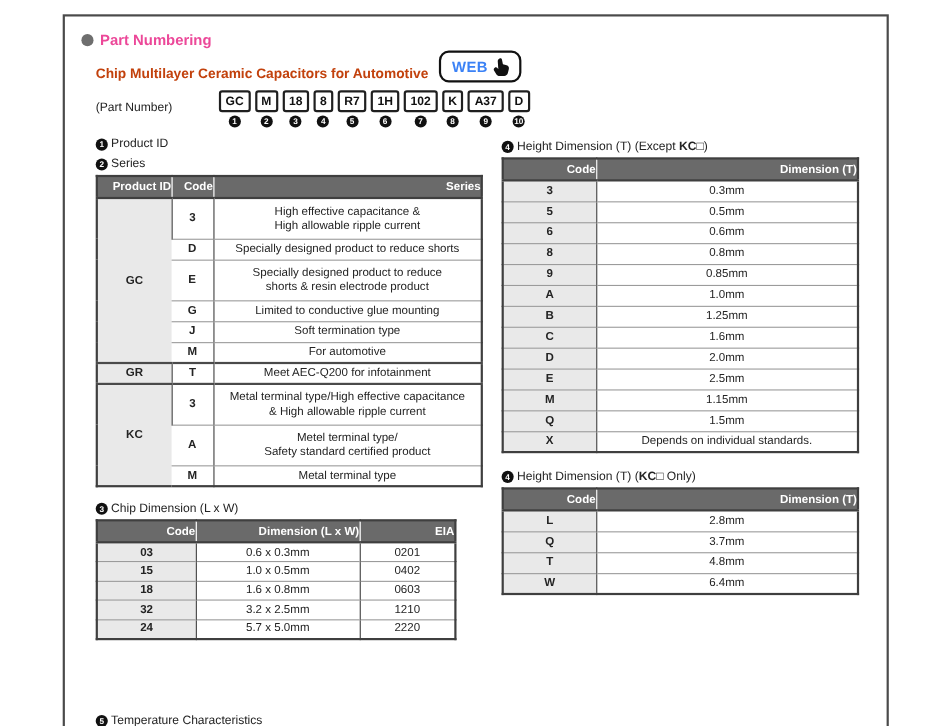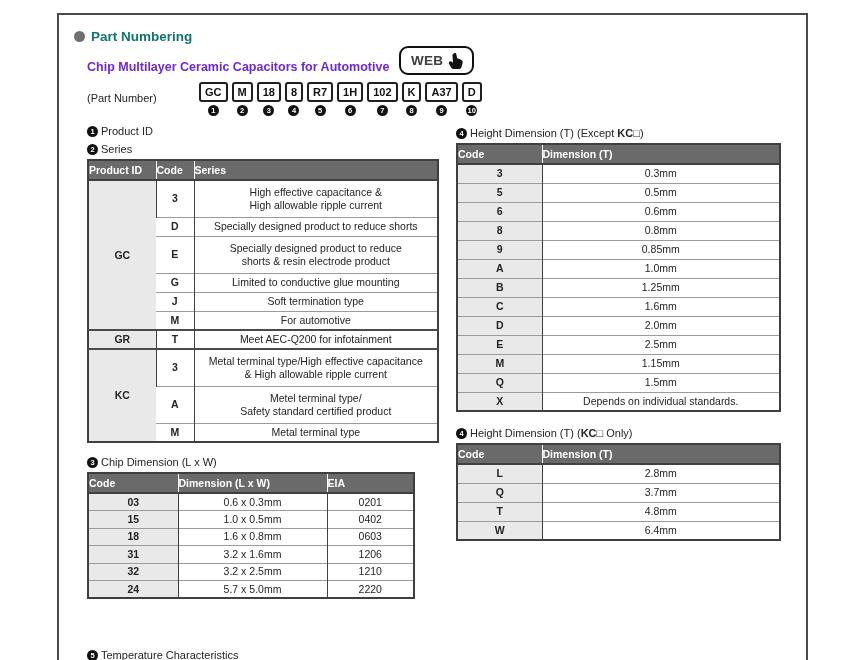--- a/index.html
+++ b/index.html
@@ -8,28 +8,28 @@
     font-family: "Liberation Sans", sans-serif; color: #242424;
   }
   .frame {
     position: absolute; left: 57px; top: 13px; width: 751px; height: 700px;
     border: 2px solid #4a4a4a; background: #fff;
   }
 
   
   .title-row { position: absolute; left: 15px; top: 14px; display: flex; align-items: center; gap: 6px; }
   .title-bullet { width: 11px; height: 11px; border-radius: 50%; background: #6e6e6e; }
-  .title-text { font-size: 13.5px; font-weight: bold; color: #0f766e; }
-  .subtitle { position: absolute; left: 28px; top: 45px; font-size: 12.5px; font-weight: bold; color: #6d28d9; }
+  .title-text { font-size: 13.5px; font-weight: bold; color: #ec4899; }
+  .subtitle { position: absolute; left: 28px; top: 45px; font-size: 12.5px; font-weight: bold; color: #c2410c; }
   .web-btn {
     position: absolute; left: 340px; top: 31px; height: 29px; padding: 0 8px 0 10px;
     border: 2px solid #111; border-radius: 9px; background: #fff;
     display: flex; align-items: center; gap: 4px; cursor: pointer;
   }
-  .web-btn span { font-size: 13.5px; font-weight: bold; color: #404040; letter-spacing: .3px; }
+  .web-btn span { font-size: 13.5px; font-weight: bold; color: #3b82f6; letter-spacing: .3px; }
   .pn-label { position: absolute; left: 28px; top: 77px; font-size: 11px; color: #242424; }
   .pn-row { position: absolute; left: 140px; top: 67px; display: flex; gap: 4px; align-items: flex-start; }
   .pn-item { display: flex; flex-direction: column; align-items: center; gap: 3px; }
   .pn-box {
     border: 2px solid #1f1f1f; border-radius: 3px; background: #fff;
     padding: 1px 4px; min-width: 16px; text-align: center;
     font-size: 11px; font-weight: bold; color: #111; line-height: 14px;
   }
   .numcircle {
     display: inline-flex; align-items: center; justify-content: center;
@@ -37,21 +37,21 @@
     font-size: 7.5px; font-weight: bold; flex: none;
   }
   .seclabel { display: flex; align-items: center; gap: 3px; font-size: 11px; color: #242424; }
   .seclabel b { font-weight: bold; }
 
   
   table { border-collapse: collapse; table-layout: fixed; background: #fff; }
   .dtable { border: 2px solid #3f3f3f; }
   .dtable th {
     background: #6a6a6a; color: #fff; font-size: 10.5px; font-weight: bold;
-    height: 20px; text-align: left; border-bottom: 2px solid #3f3f3f;
+    height: 20px; text-align: right; border-bottom: 2px solid #3f3f3f;
     border-left: 1px solid #fdfdfd;
   }
   .dtable th:first-child { border-left: none; }
   .dtable td {
     font-size: 10.5px; text-align: center; vertical-align: middle;
     border-top: 1px solid #9b9b9b; border-left: 1px solid #3f3f3f;
     white-space: pre-line; line-height: 13px; color: #242424;
   }
   .dtable td:first-child { border-left: none; }
   .dtable tr.group-start td { border-top: 2px solid #4a4a4a; }
@@ -235,25 +235,20 @@
       <td class="shaded">15</td>
       <td>1.0 x 0.5mm</td>
       <td>0402</td>
     </tr>
     <tr class="row-c">
       <td class="shaded">18</td>
       <td>1.6 x 0.8mm</td>
       <td>0603</td>
     </tr>
     <tr class="row-c">
-      <td class="shaded">31</td>
-      <td>3.2 x 1.6mm</td>
-      <td>1206</td>
-    </tr>
-    <tr class="row-c">
       <td class="shaded">32</td>
       <td>3.2 x 2.5mm</td>
       <td>1210</td>
     </tr>
     <tr class="row-c">
       <td class="shaded">24</td>
       <td>5.7 x 5.0mm</td>
       <td>2220</td>
     </tr>
   </tbody>

